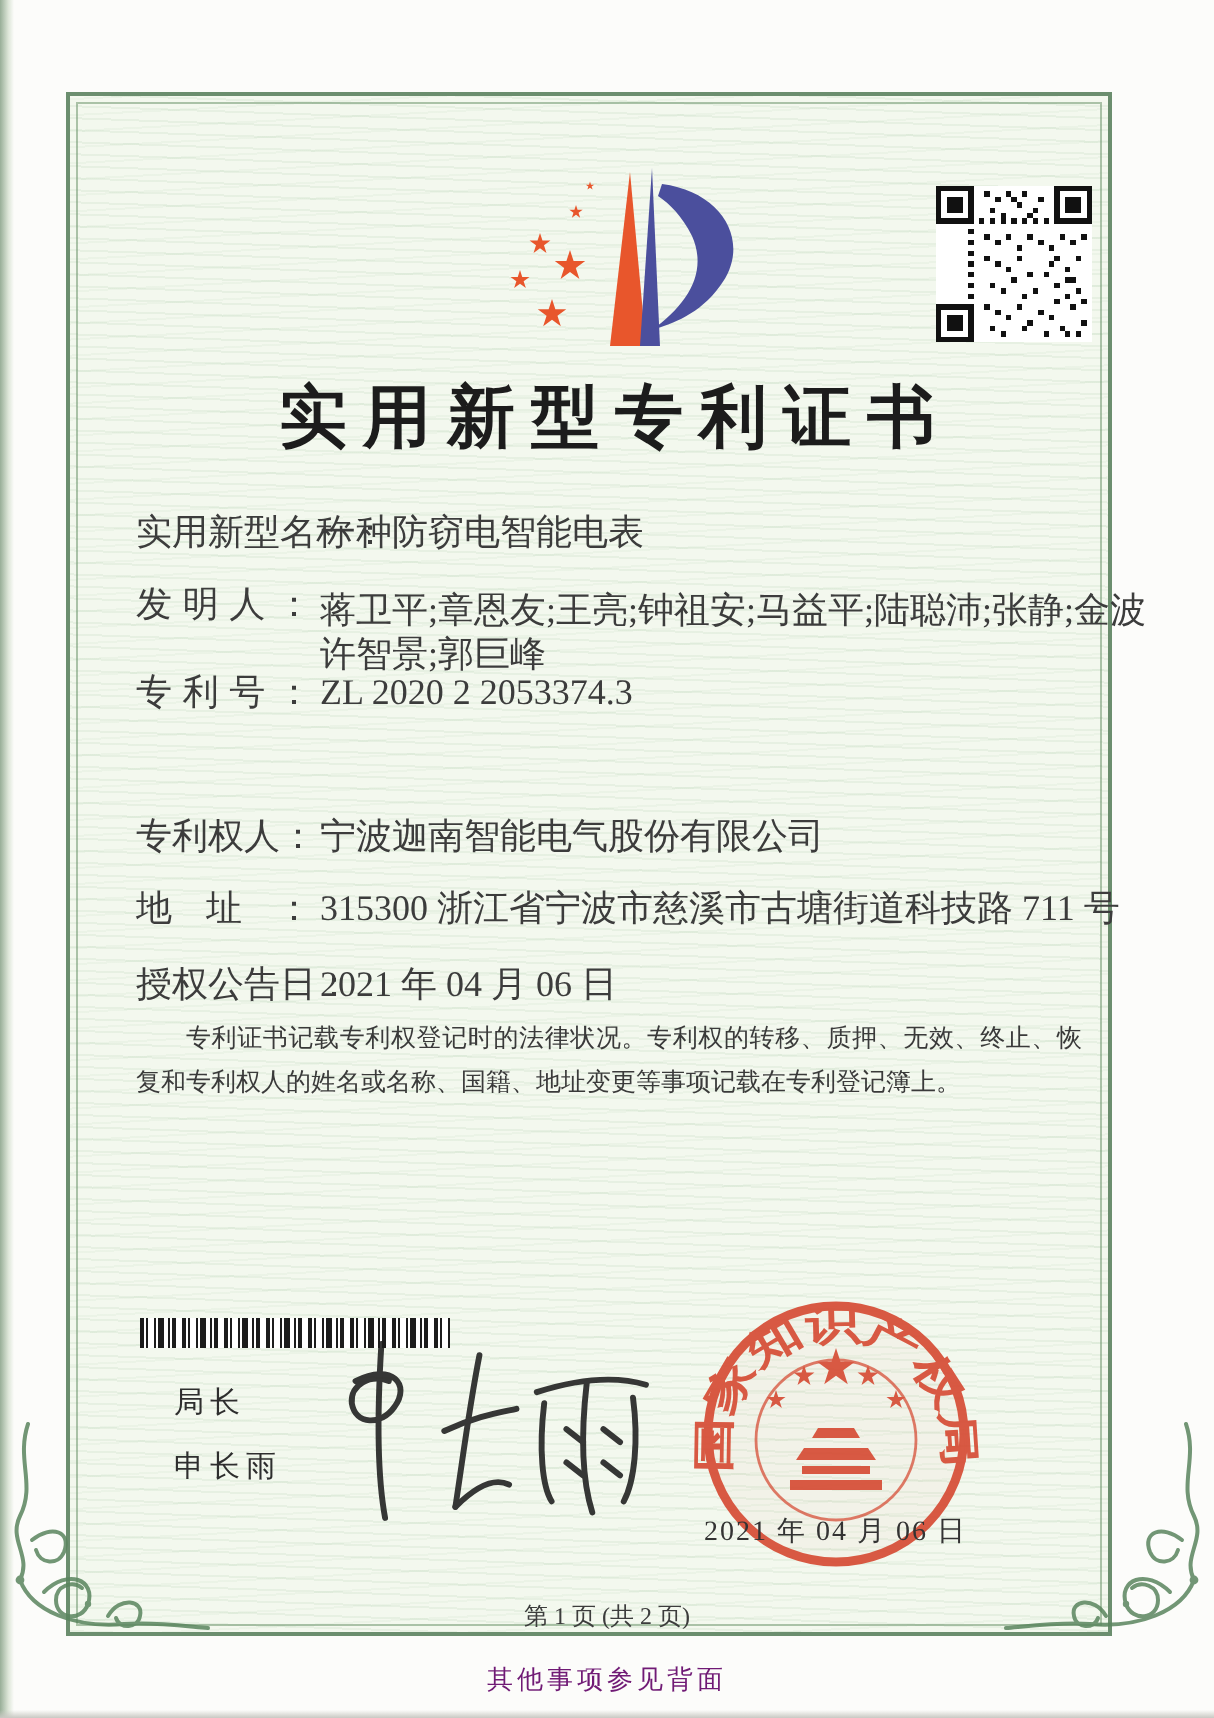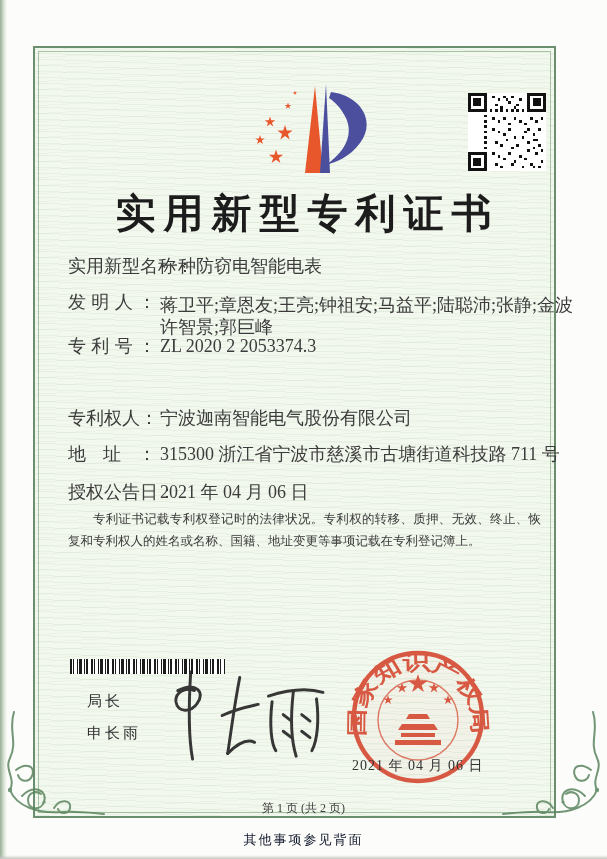--- a/index.html
+++ b/index.html
@@ -35,21 +35,21 @@
   }
   .frame-inner{
     position:absolute;left:3px;top:3px;right:3px;bottom:3px;
     border:1px solid rgba(110,150,110,.55);
     pointer-events:none;
   }
   .abs{position:absolute;}
   .cert-number{left:74px;top:110px;font-size:13px;letter-spacing:3px;color:#474747;}
   .doc-title{
     left:0;right:0;top:186px;text-align:center;
-    font-size:40px;font-weight:700;letter-spacing:8px;color:#1c1c1c;
+    font-size:34px;font-weight:700;letter-spacing:8px;color:#1c1c1c;
     text-indent:8px;
   }
   .field-row{left:68px;width:478px;font-size:18px;line-height:17px;white-space:nowrap;}
   .flabel{
     display:inline-block;width:88px;
     text-align:justify;text-align-last:justify;
     vertical-align:top;color:#3c3c3c;
   }
   .fvalue{display:inline-block;vertical-align:top;margin-left:4px;color:#3c3c3c;white-space:normal;}
   .fvalue .vline{line-height:22px;}
@@ -67,21 +67,21 @@
       #1c1c1c 0 2px,#ffffff 2px 3px,#1c1c1c 3px 4px,#ffffff 4px 7px,
       #1c1c1c 7px 8px,#ffffff 8px 9px,#1c1c1c 9px 12px,#ffffff 12px 14px,
       #1c1c1c 14px 15px,#ffffff 15px 16px,#1c1c1c 16px 18px,#ffffff 18px 21px);
   }
   .director-title{left:87px;top:692px;font-size:15px;letter-spacing:3px;color:#2e2e2e;}
   .director-name{left:87px;top:724px;font-size:15px;letter-spacing:3px;color:#2e2e2e;}
   .signature-svg{left:150px;top:663px;}
   .seal-svg{left:338px;top:640px;z-index:3;}
   .seal-date{left:352px;top:757px;font-size:14px;letter-spacing:1px;color:#333;z-index:4;}
   .page-info{left:0;right:0;top:800px;text-align:center;font-size:12px;color:#3c3c3c;}
-  .back-note{left:0;right:0;top:831px;text-align:center;font-size:13px;letter-spacing:2px;color:#0f172a;}
+  .back-note{left:0;right:0;top:831px;text-align:center;font-size:13px;letter-spacing:2px;color:#701a75;}
   .flourish-left{left:2px;top:710px;z-index:2;}
   .flourish-right{left:500px;top:710px;transform:scaleX(-1);z-index:2;}
   .logo-svg{left:238px;top:80px;}
   .qr-svg{left:468px;top:93px;}
   .seal-text{font-family:"Liberation Serif","DejaVu Serif",serif;font-weight:700;}
 </style>
 </head>
 <body>
 
 <div class="page">

